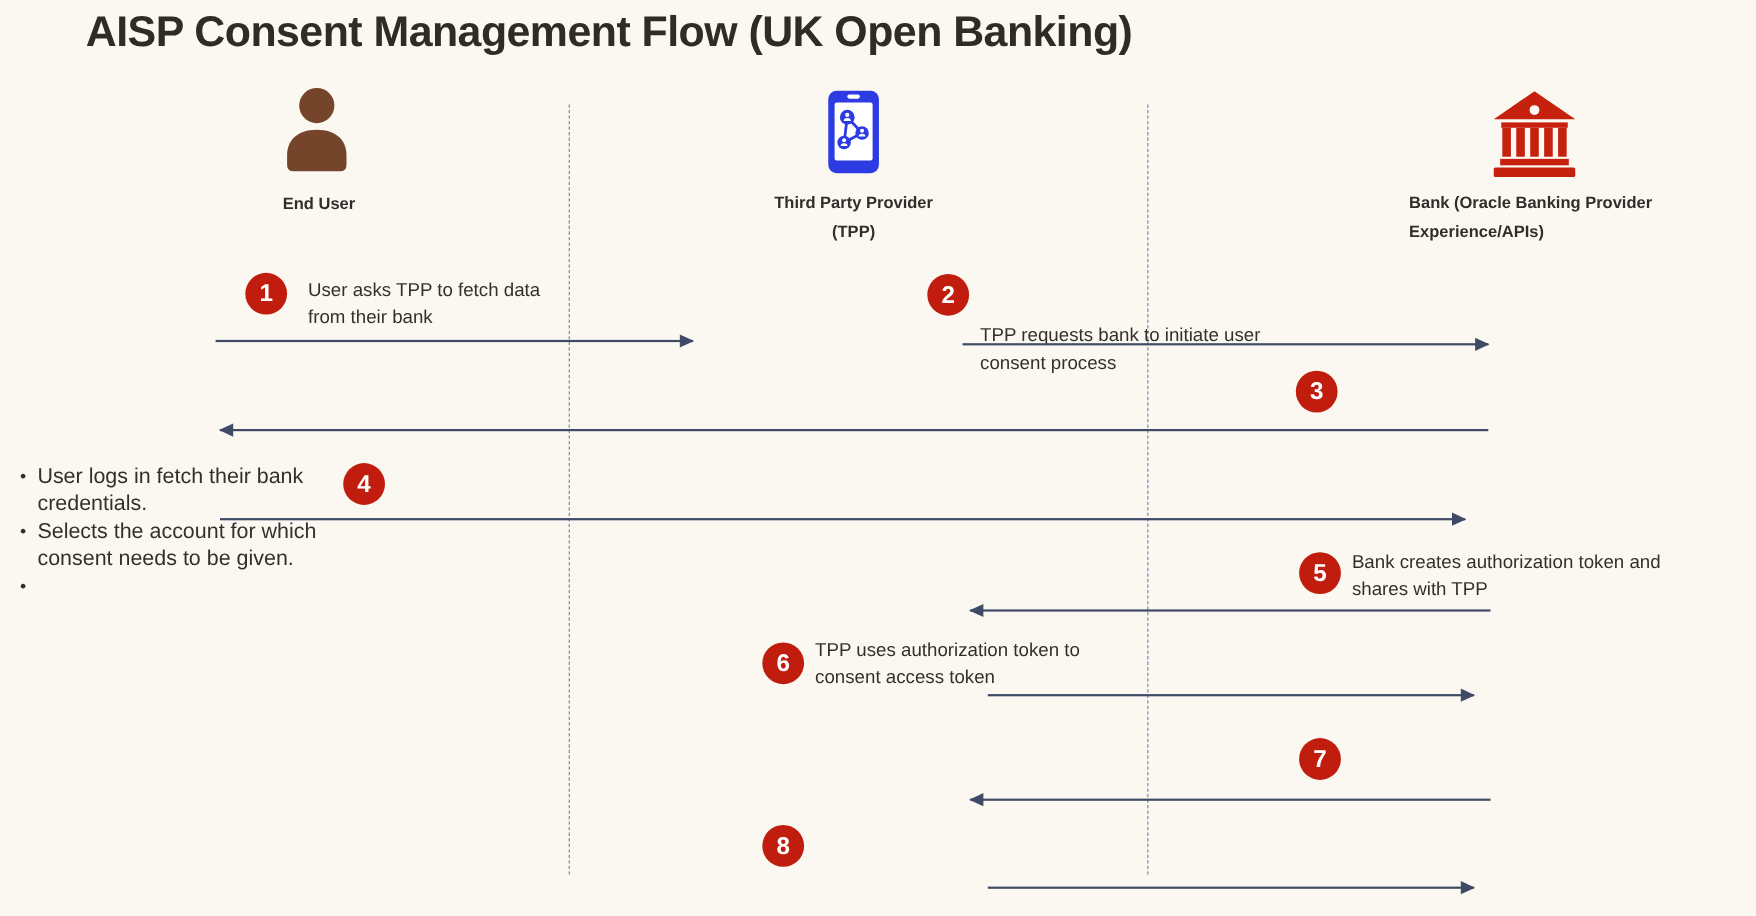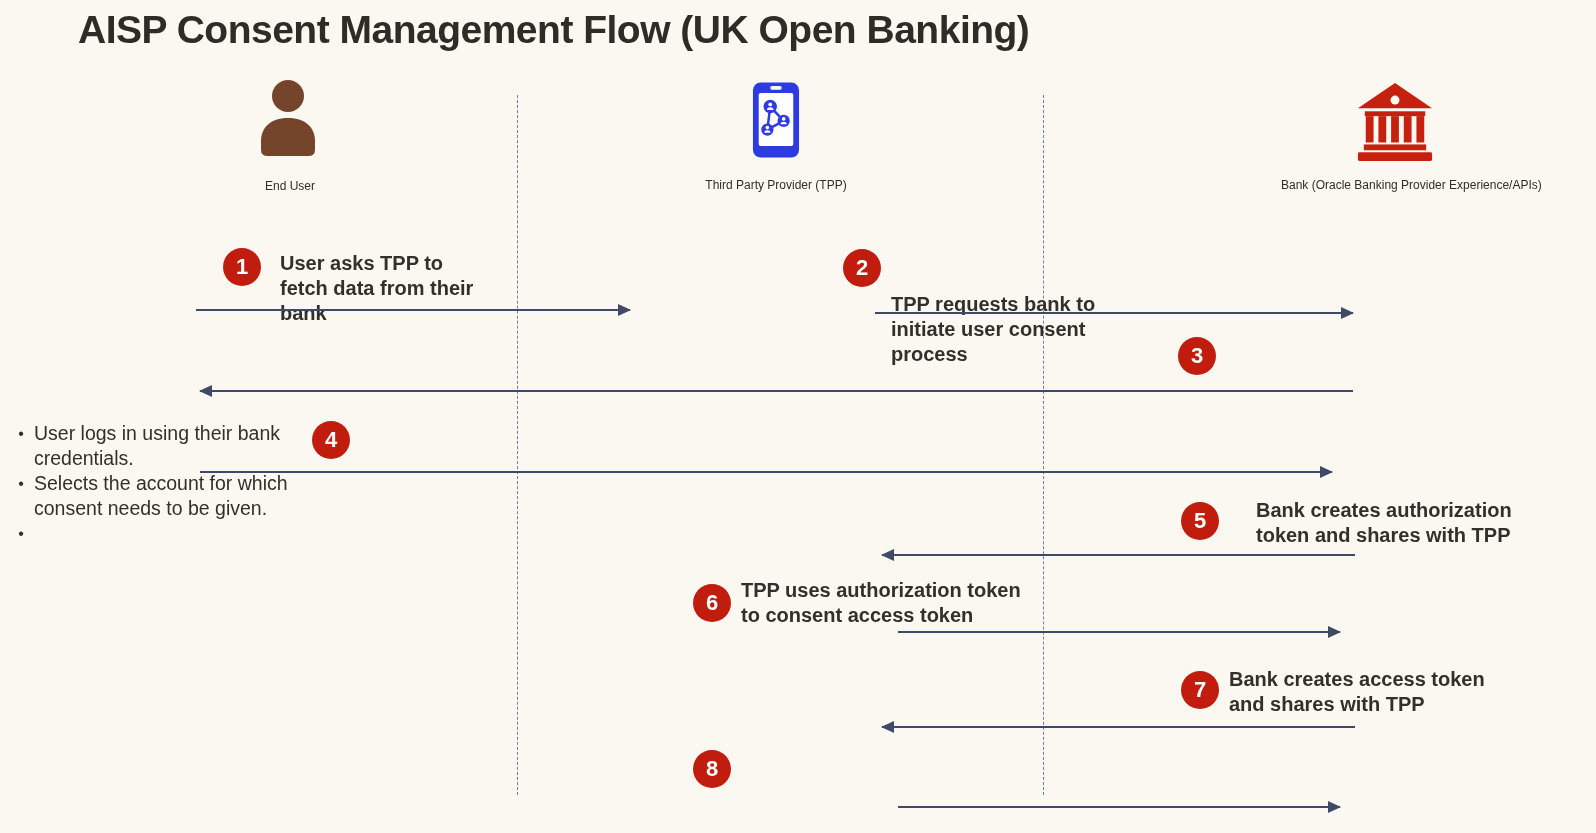--- a/index.html
+++ b/index.html
@@ -20,33 +20,33 @@
 
   .lifeline{
     position:absolute;top:95px;height:700px;width:0;
     border-left:1.5px dashed #5A679B;opacity:.85;
   }
 
   .actor{position:absolute;}
   .actor-icon{position:absolute;}
   .actor-label{
     position:absolute;
-    font-size:12px;font-weight:normal;line-height:26px;color:#312D2A;
+    font-size:15px;font-weight:bold;line-height:26px;color:#312D2A;
   }
   .center{text-align:center;}
 
   .badge{
     position:absolute;width:38px;height:38px;border-radius:50%;
     background:#C11D0E;color:#FFFFFF;
     font-size:22px;font-weight:bold;
     display:flex;align-items:center;justify-content:center;
   }
   .step-text{
     position:absolute;
-    font-size:20px;line-height:25px;color:#33302C;font-weight:bold;
+    font-size:17px;line-height:25px;color:#33302C;
   }
 
   .arrow{position:absolute;height:0;border-top:2px solid #3E4A66;}
   .ah{position:absolute;width:0;height:0;top:-7.5px;}
   .ah-r{right:-1px;border-left:13px solid #3E4A66;border-top:6px solid transparent;border-bottom:6px solid transparent;}
   .ah-l{left:-1px;border-right:13px solid #3E4A66;border-top:6px solid transparent;border-bottom:6px solid transparent;}
 
   .bullets{position:absolute;left:8px;top:421px;width:300px;font-size:19.5px;line-height:25px;}
   .bullet-item{display:flex;align-items:flex-start;}
   .bullet-dot{flex:0 0 26px;text-align:center;font-size:16px;line-height:25px;}
@@ -128,49 +128,48 @@
   </div>
 
   <div class="badge" style="left:1178px;top:337px;">3</div>
   <div class="arrow" style="left:200px;top:390px;width:1153px;">
     <span class="ah ah-l"></span>
   </div>
 
   <div class="bullets">
     <div class="bullet-item">
       <span class="bullet-dot">•</span>
-      <span class="bullet-text">User logs in using their bank credentials.</span>
+      <span class="bullet-text">User logs in fetch their bank credentials.</span>
     </div>
     <div class="bullet-item">
       <span class="bullet-dot">•</span>
       <span class="bullet-text">Selects the account for which consent needs to be given.</span>
     </div>
     <div class="bullet-item">
       <span class="bullet-dot">•</span>
     </div>
   </div>
   <div class="badge" style="left:312px;top:421px;">4</div>
   <div class="arrow" style="left:200px;top:471px;width:1132px;">
     <span class="ah ah-r"></span>
   </div>
 
   <div class="badge" style="left:1181px;top:502px;">5</div>
-  <div class="step-text" style="left:1229px;top:498px;width:312px;margin-left:27px;">Bank creates authorization token and shares with TPP</div>
+  <div class="step-text" style="left:1229px;top:498px;width:312px;">Bank creates authorization token and shares with TPP</div>
   <div class="arrow" style="left:882px;top:554px;width:473px;">
     <span class="ah ah-l"></span>
   </div>
 
   <div class="badge" style="left:693px;top:584px;">6</div>
   <div class="step-text" style="left:741px;top:578px;width:300px;">TPP uses authorization token to consent access token</div>
   <div class="arrow" style="left:898px;top:631px;width:442px;">
     <span class="ah ah-r"></span>
   </div>
 
   <div class="badge" style="left:1181px;top:671px;">7</div>
-  <div class="step-text" style="left:1229px;top:667px;width:290px;">Bank creates access token and shares with TPP</div>
   <div class="arrow" style="left:882px;top:726px;width:473px;">
     <span class="ah ah-l"></span>
   </div>
 
   <div class="badge" style="left:693px;top:750px;">8</div>
   <div class="arrow" style="left:898px;top:806px;width:442px;">
     <span class="ah ah-r"></span>
   </div>
 
 </div>

